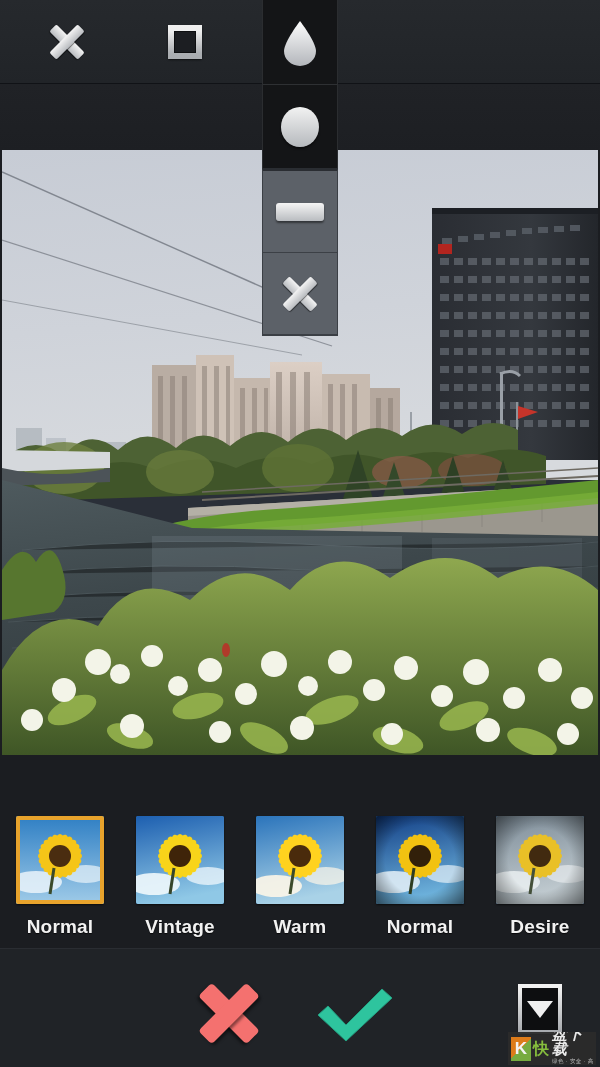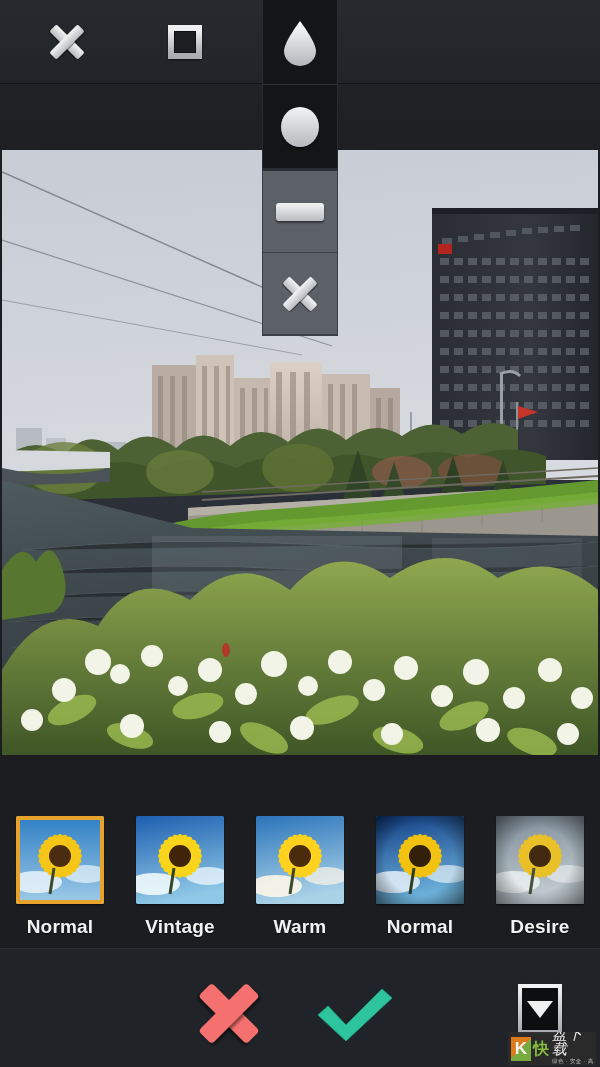--- a/index.html
+++ b/index.html
@@ -201,21 +201,21 @@
     position:absolute; left:0; top:0; width:20px; height:24px;
     color:#fff; font-size:17px; font-weight:bold; line-height:24px;
     text-align:center;
   }
   .wm-kuai{
     color:#8cc63f; font-size:16px; font-weight:bold;
     margin-left:2px; line-height:1;
   }
   .wm-txtcol{ margin-left:3px; display:flex; flex-direction:column; }
   .wm-main{
-    color:#f5f5f5; font-size:15px; font-weight:normal;
+    color:#f5f5f5; font-size:15px; font-weight:bold;
     font-style:italic; line-height:1.05; letter-spacing:.5px;
   }
   .wm-sub{
     color:#c9c9c9; font-size:5.5px; line-height:1.2;
     letter-spacing:.4px; margin-top:1px;
   }
 </style>
 </head>
 <body>
 

